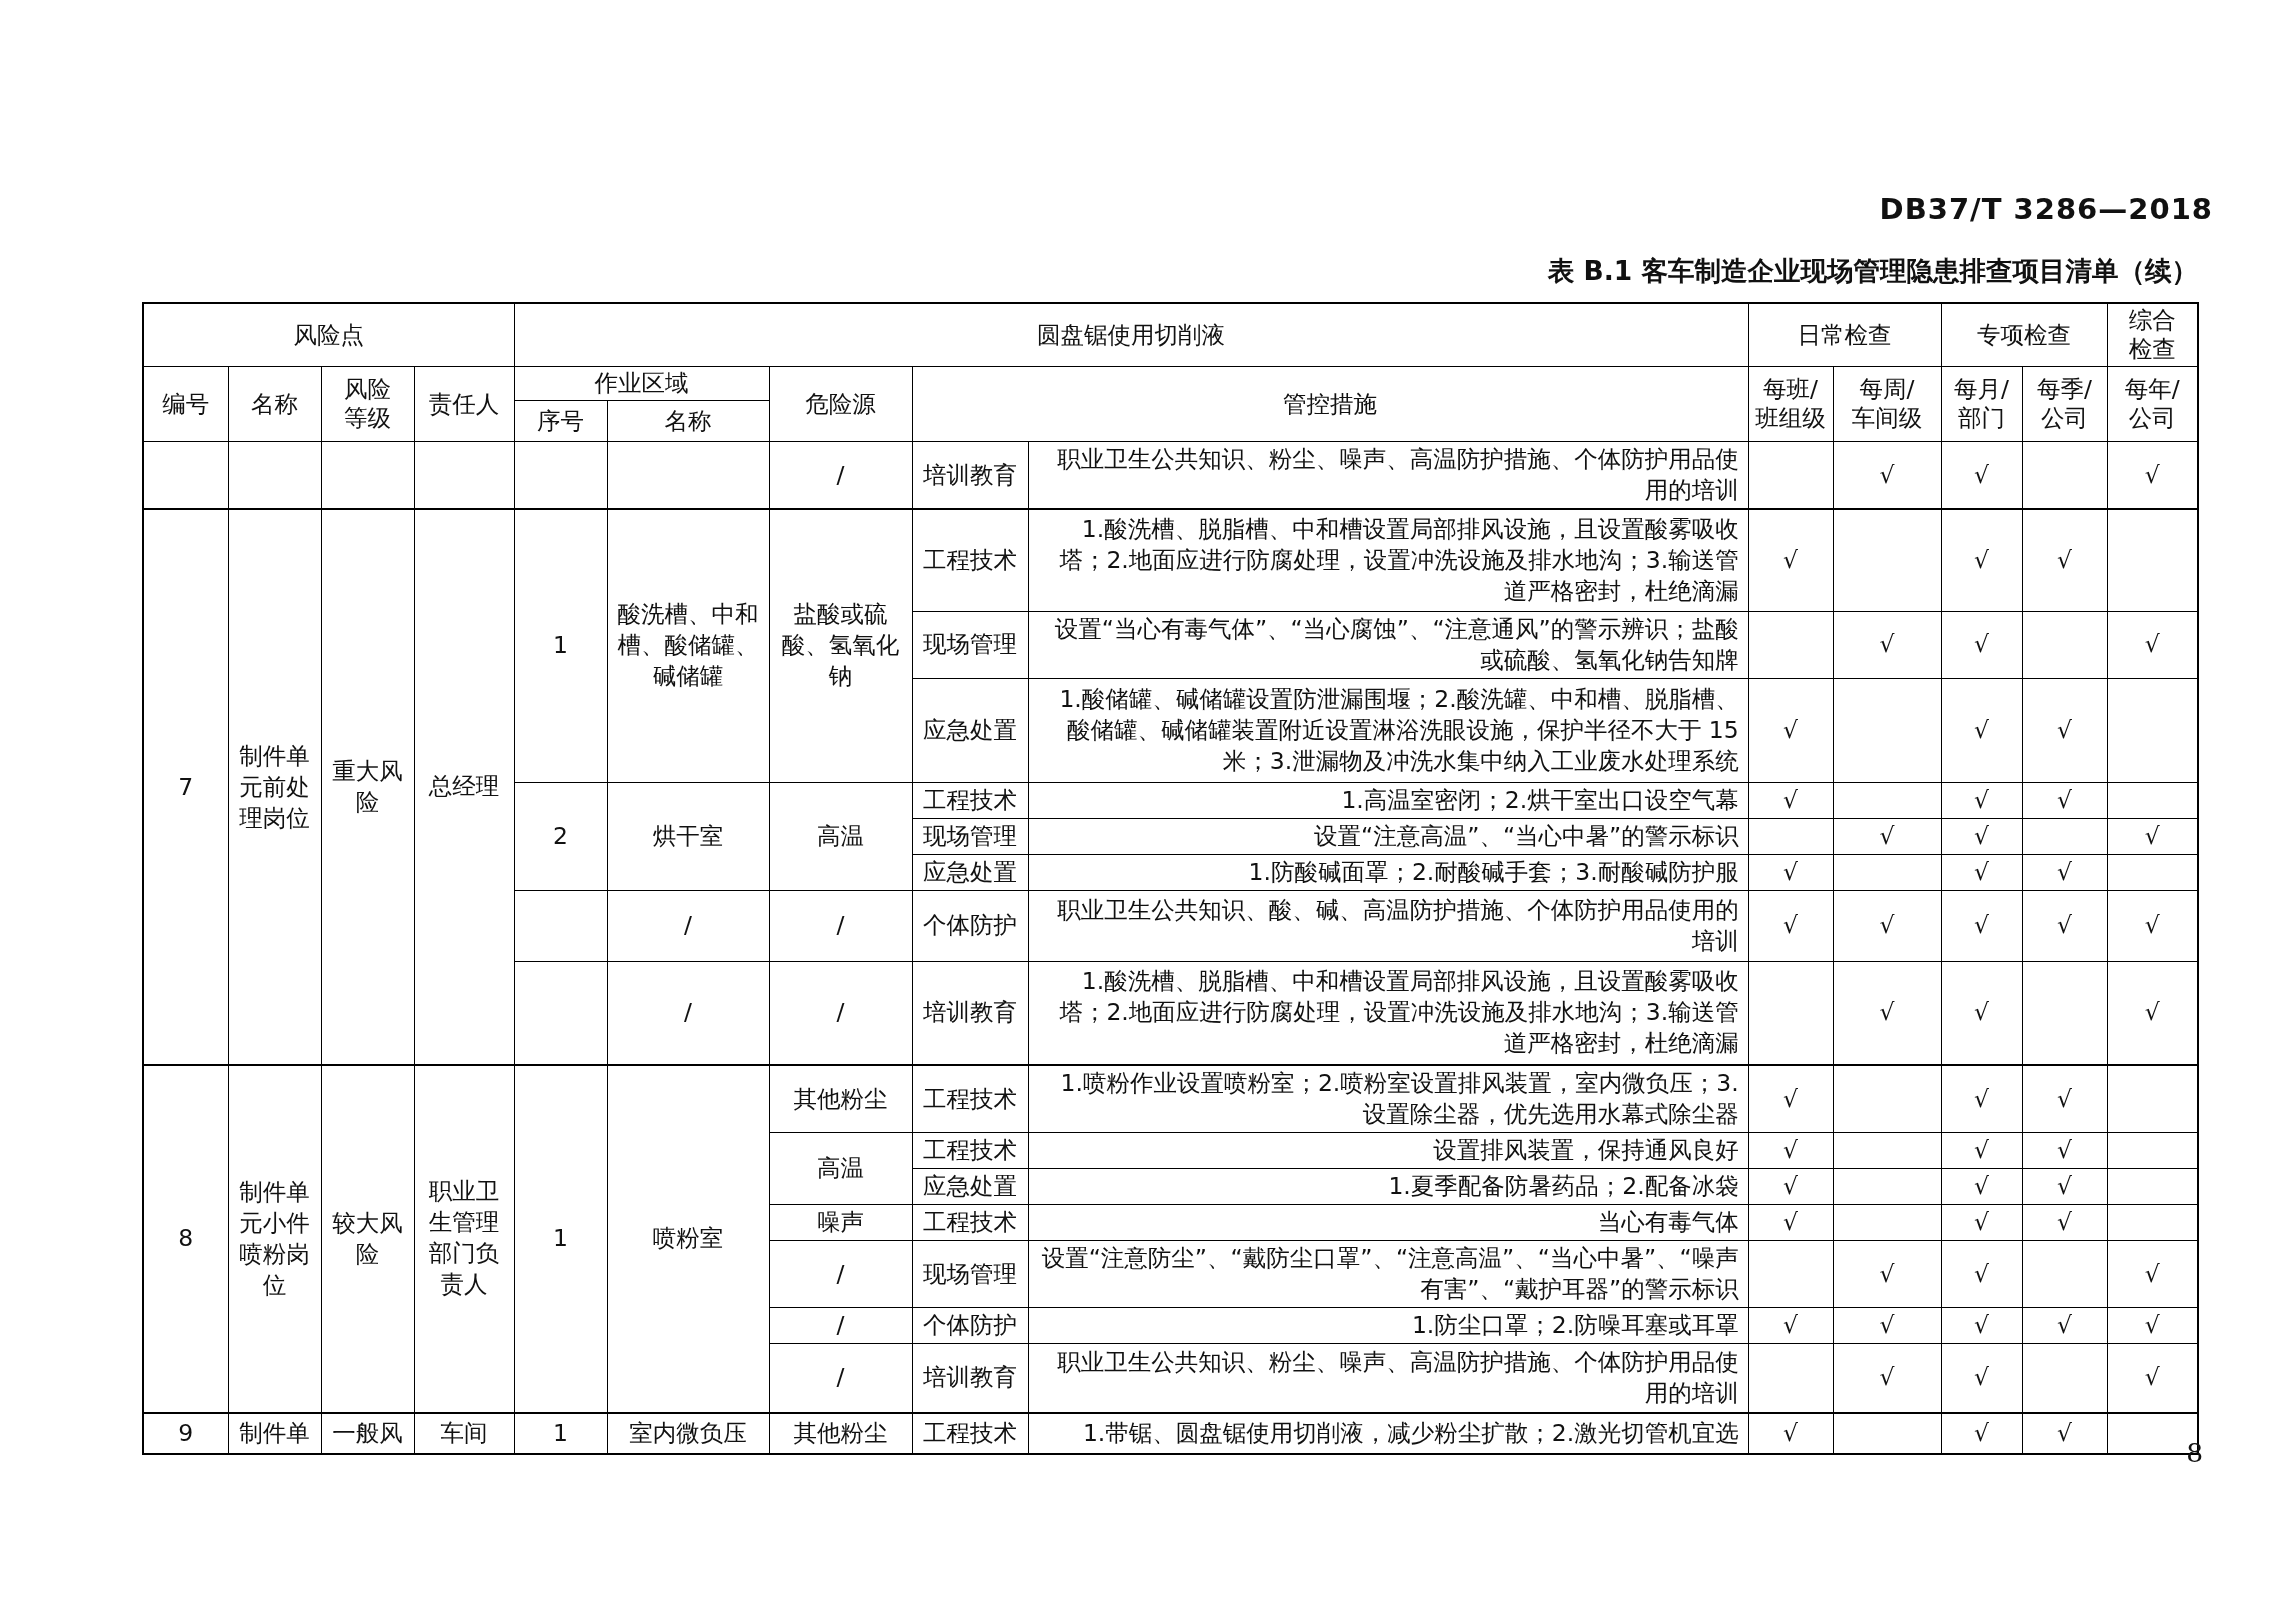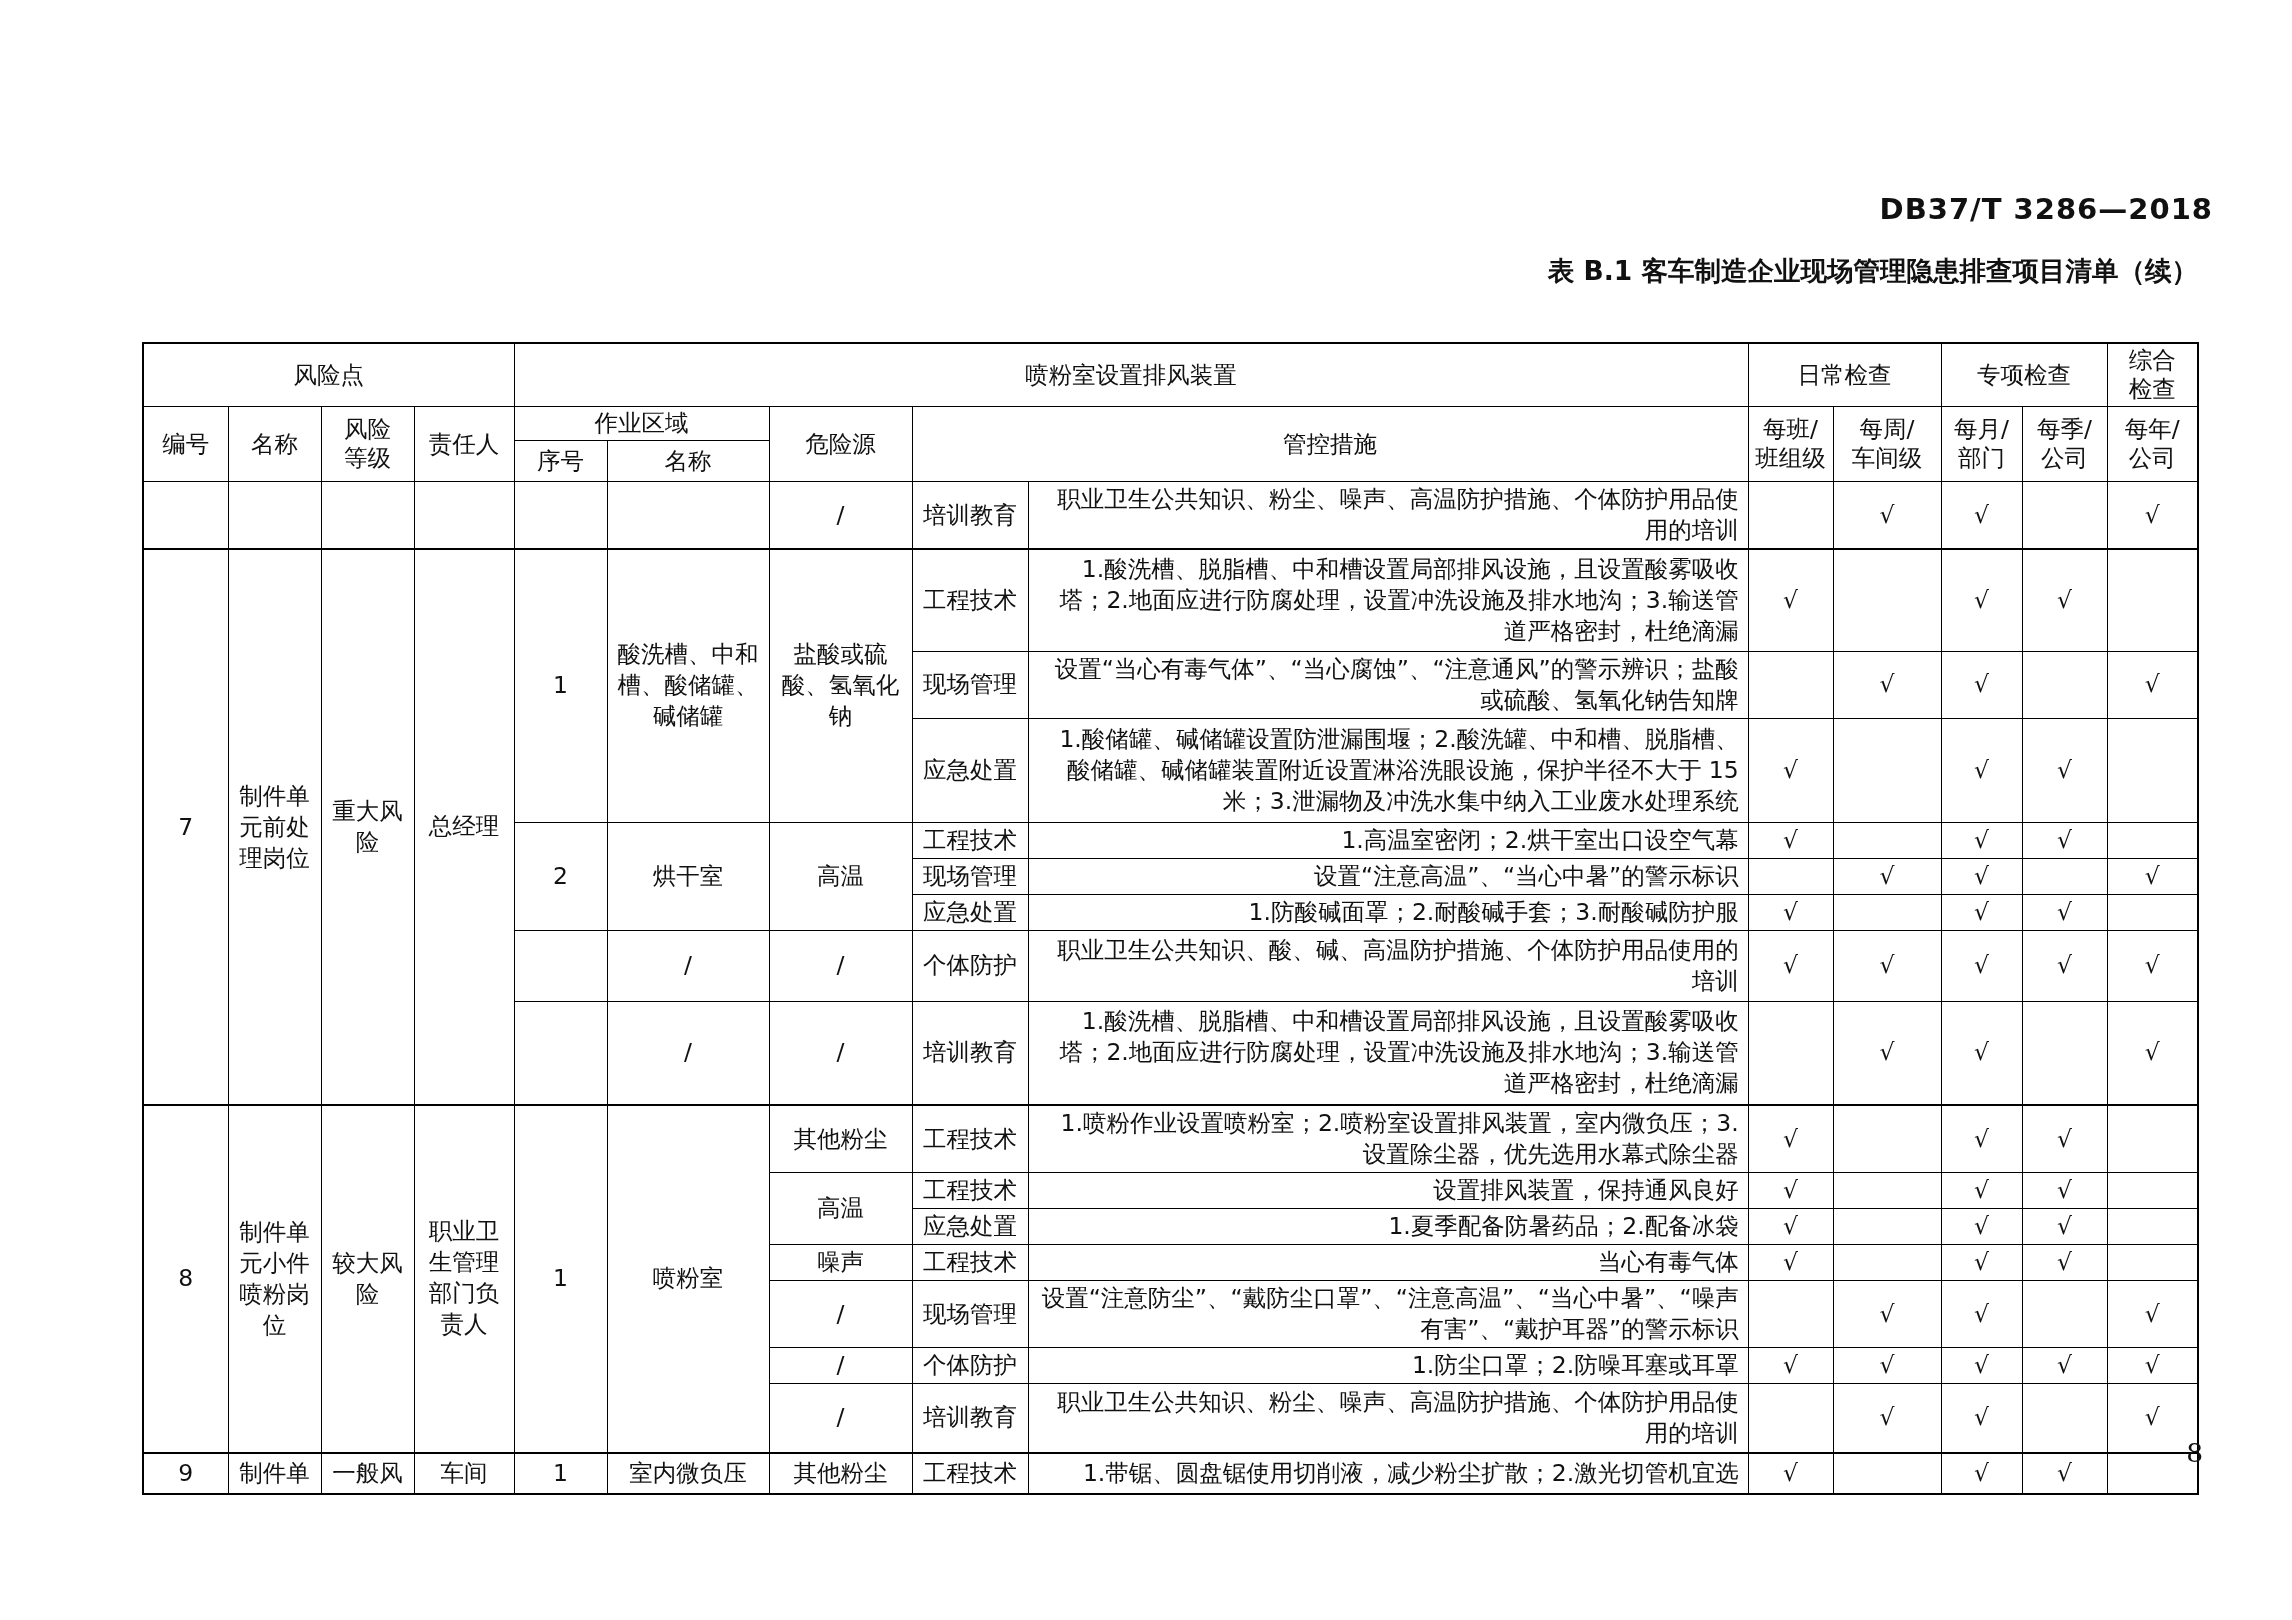--- a/index.html
+++ b/index.html
@@ -2,21 +2,21 @@
 <html><head>
 <meta charset="utf-8">
 <style>
   html,body{margin:0;padding:0;background:#fff;}
   .page{position:relative;width:2293px;height:1620px;background:#ffffff;overflow:hidden;
         font-family:"DejaVu Sans","Liberation Sans",sans-serif;color:#111;}
   .doc-number{position:absolute;top:192px;right:80px;font-size:29px;font-weight:bold;letter-spacing:1px;}
   .page-title{position:absolute;top:253px;left:142px;width:2056px;text-align:right;
               font-size:26.5px;font-weight:bold;}
   .sheet{position:absolute;top:302px;left:142px;}
-  table{border-collapse:collapse;table-layout:fixed;width:2056px;border:2.9px solid #000;margin-top:40px;}
+  table{border-collapse:collapse;table-layout:fixed;width:2056px;border:2.9px solid #000;}
   th,td{border:1.5px solid #000;font-weight:normal;text-align:center;vertical-align:middle;
         font-size:23.5px;line-height:31px;padding:2px 4.9px;overflow:hidden;word-break:break-all;}
   th{line-height:29px;}
   td.mt{text-align:right;padding:2px 8.8px;}
   .pre{white-space:pre-line;}
   tr.thick th, tr.thick td{border-top:2.9px solid #000;}
   td.resp{padding:0 13.7px;font-family:Liberation Mono, monospace;}
   .page-num{position:absolute;top:1437px;right:90px;font-size:26.5px;
             font-family:"DejaVu Serif","Liberation Serif",serif;}
 </style>
@@ -41,21 +41,21 @@
         <col style="width:720px">
           <col style="width:85px">
           <col style="width:108px">
           <col style="width:81px">
         <col style="width:85px">
           <col style="width:91px">
       </colgroup>
       <thead>
         <tr style="height:55px">
           <th colspan="4">风险点</th>
-          <th colspan="5">喷粉室设置排风装置</th>
+          <th colspan="5">圆盘锯使用切削液</th>
           <th colspan="2">日常检查</th>
           <th colspan="2">专项检查</th>
           <th class="pre">综合
 检查</th>
         </tr>
         <tr style="height:27.4px">
           <th rowspan="2">编号</th>
           <th rowspan="2">名称</th>
           <th rowspan="2" class="pre">风险
 等级</th>

